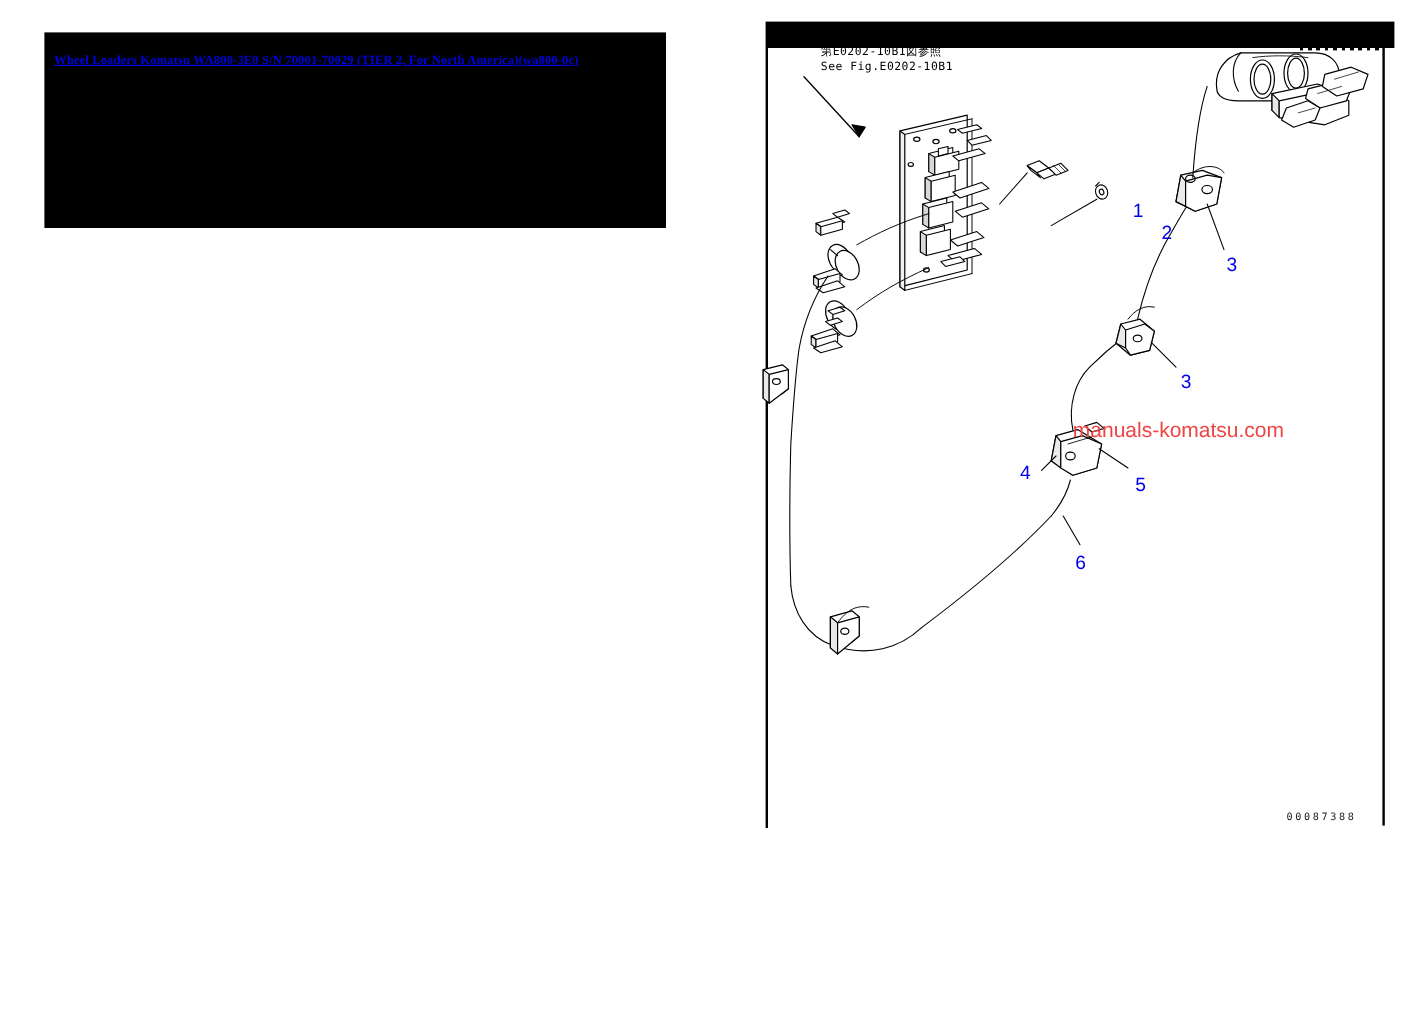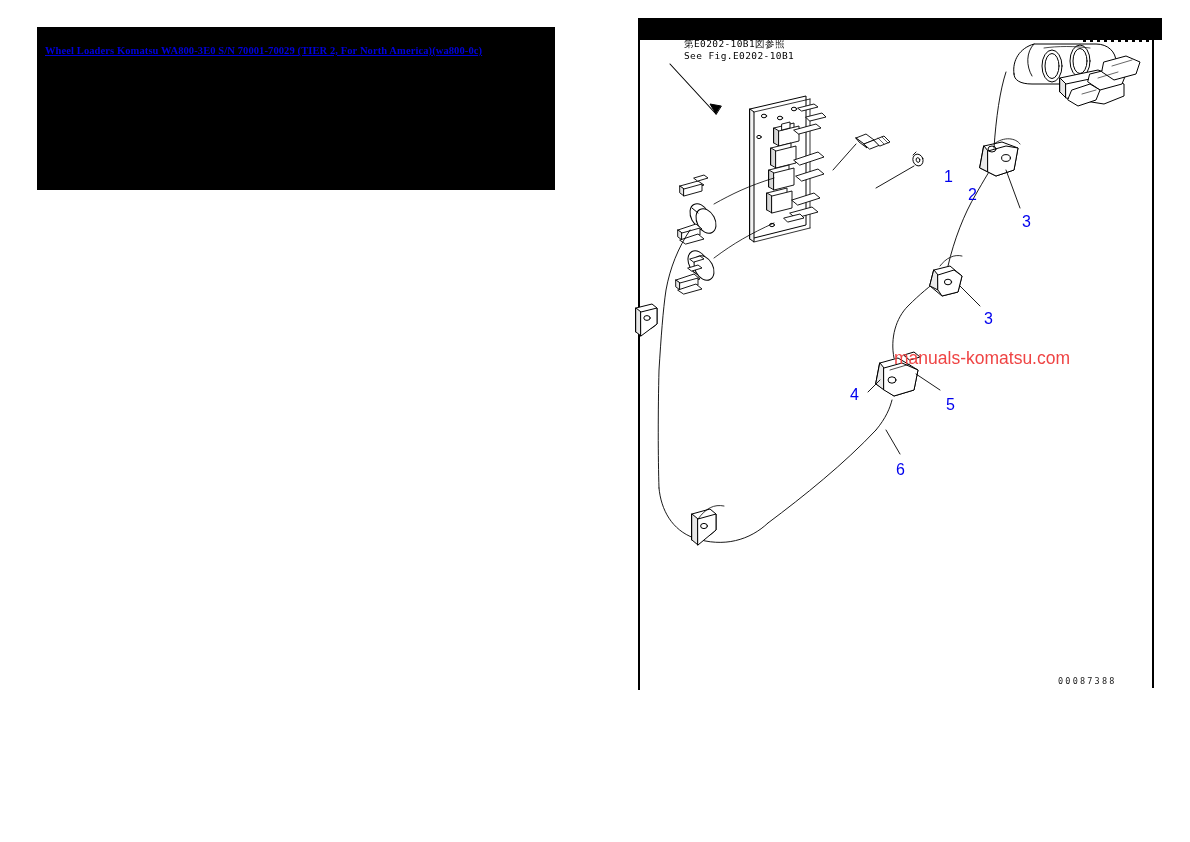--- a/index.html
+++ b/index.html
@@ -104,21 +104,21 @@
     font-size: 9.5px;
     line-height: 11.5px;
     color: #000000;
     white-space: pre;
     letter-spacing: 0.4px;
     margin-left: 29px;
   }
 
   #drawing-code {
     position: absolute;
-    left: 430px;
+    left: 444px;
     top: 658px;
     font-family: "DejaVu Sans Mono", monospace;
     font-size: 8.5px;
     color: #1a1a1a;
     letter-spacing: 2.2px;
   }
 
   #watermark {
     position: absolute;
     left: 266px;

